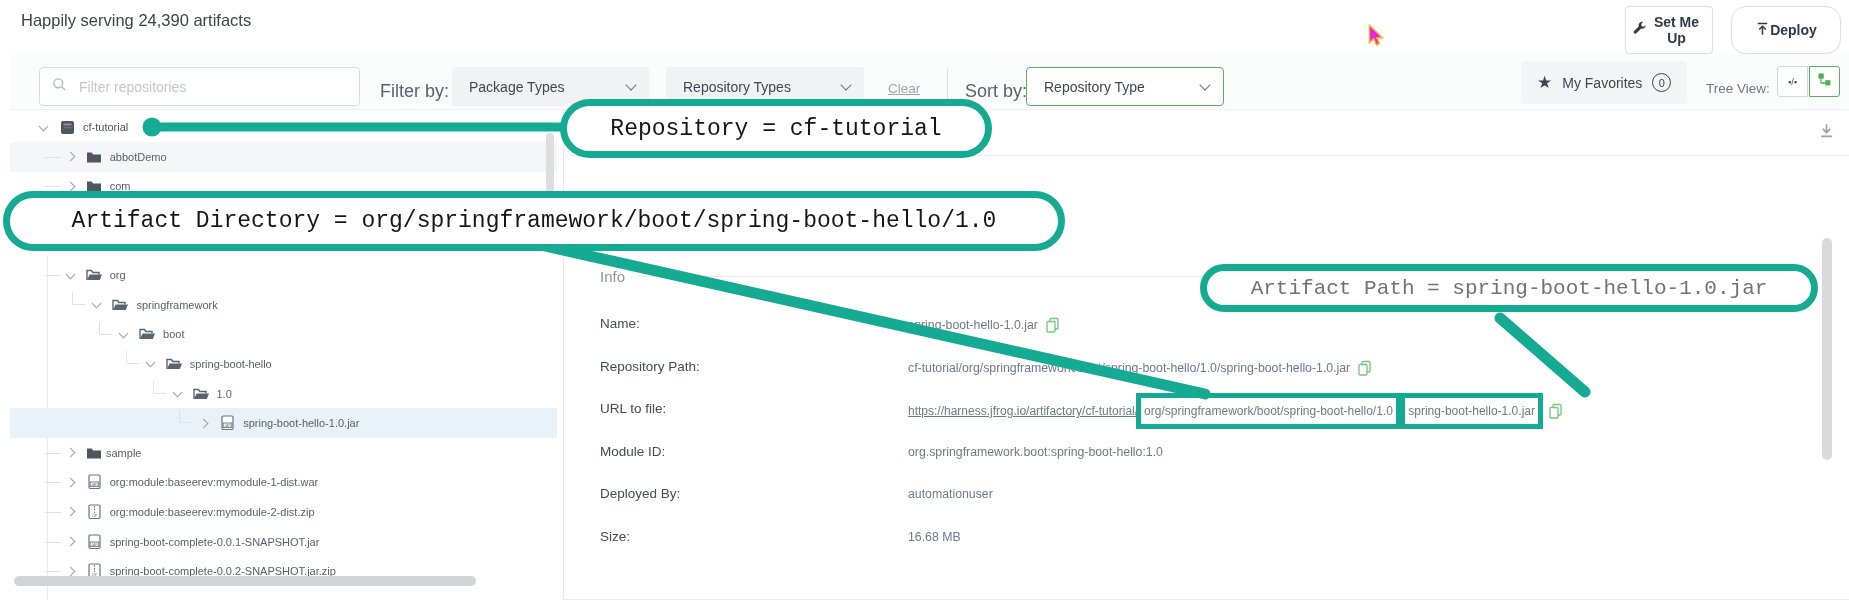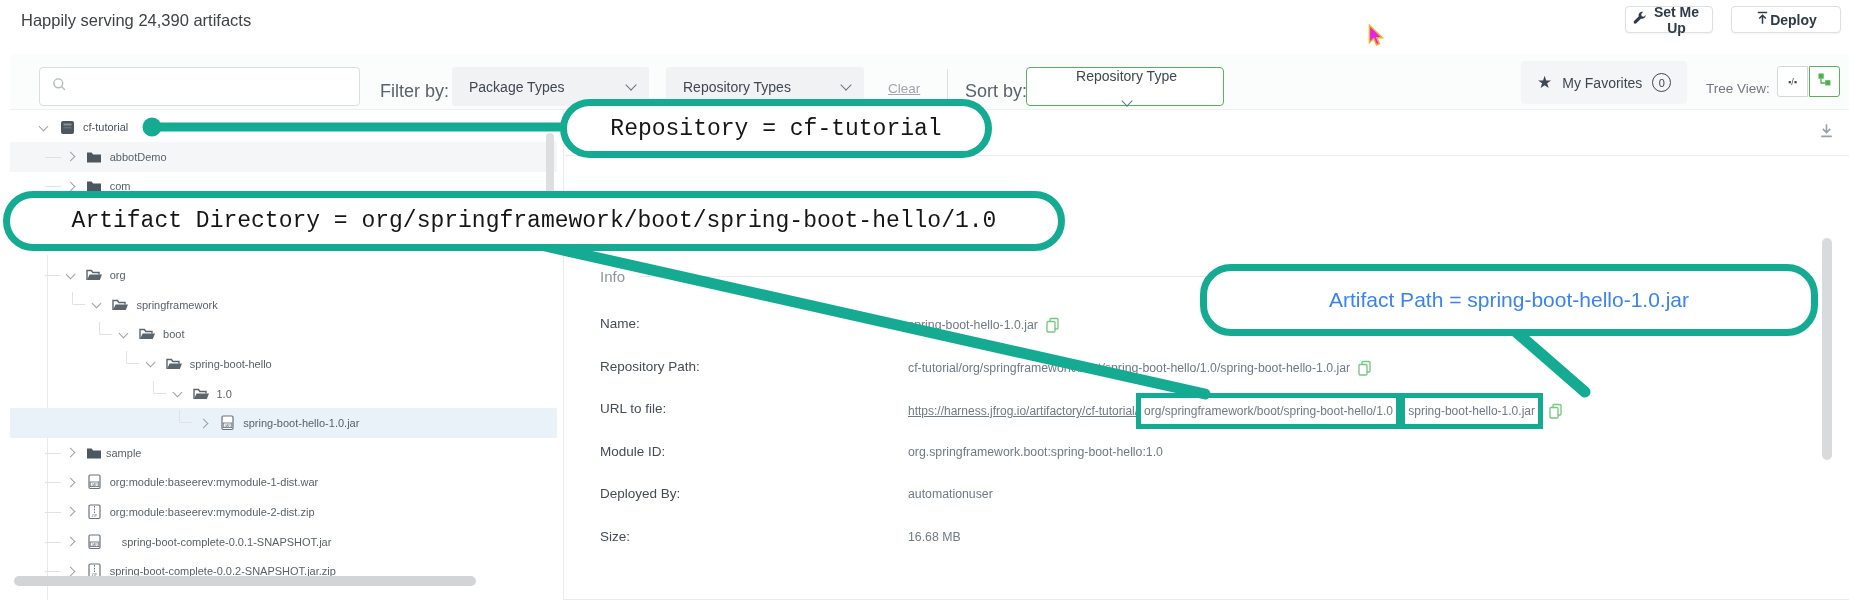--- a/index.html
+++ b/index.html
@@ -3,38 +3,38 @@
 <meta charset="utf-8">
 <style>
   :root{ --teal:#15ab93; --green:#56b25c; --copygreen:#74c77c; --bdr:#e9ebee; --txt:#3f4651; --muted:#6e7a87; }
   *{box-sizing:border-box;}
   html,body{margin:0;padding:0;}
   body{width:1849px;height:613px;overflow:hidden;background:#fff;font-family:"Liberation Sans",sans-serif;position:relative;}
   .abs{position:absolute;}
 
   
   .serving{left:21px;top:11px;font-size:16.5px;color:#3f4346;}
-  .topbtn{top:6px;height:27px;background:#fff;border:1px solid #dcdfe3;border-radius:4px;box-shadow:0 1px 2px rgba(0,0,0,.05);display:flex;align-items:center;justify-content:center;font-size:14px;font-weight:700;color:#2f3b48;cursor:pointer;}
+  .topbtn{top:6px;height:48px;background:#fff;border:1px solid #dcdfe3;border-radius:4px;box-shadow:0 1px 2px rgba(0,0,0,.05);display:flex;align-items:center;justify-content:center;font-size:14px;font-weight:700;color:#2f3b48;cursor:pointer;}
   .setmeup{left:1625px;width:88px;}
-  .deploy{left:1731px;width:110px;}
+  .deploy{left:1731px;width:110px;border-radius:15px;}
   .topbtn svg{flex:0 0 auto;}
 
   
   .panel{left:10px;top:54px;width:1839px;height:546px;border:1px solid var(--bdr);border-right:none;background:#fff;}
 
   
   .filterbar{left:10px;top:54px;width:1839px;height:56px;background:#fbfcfc;border-bottom:1px solid #eef0f2;}
   .searchbox{left:39px;top:67px;width:321px;height:39px;background:#fff;border:1px solid #d9dde1;border-radius:4px;display:flex;align-items:center;padding:0 12px;gap:10px;}
   .searchbox input{border:none;outline:none;background:transparent;font-size:14px;color:#555;width:100%;font-family:"Liberation Sans",sans-serif;}
   .searchbox input::placeholder{color:#c3c8cd;}
   .flabel{font-size:18px;color:#5a626b;top:81px;}
   .dd{top:67px;height:39px;background:#f1f2f4;border-radius:3px;display:flex;align-items:center;justify-content:space-between;padding:0 14px 0 17px;font-size:14px;color:#3f4751;cursor:pointer;}
   .dd-pkg{left:452px;width:197px;gap:26px;}
   .dd-rep{left:666px;width:198px;}
-  .dd-sort{left:1026px;width:198px;background:#fff;border:1.5px solid var(--green);border-radius:4px;flex-direction:column;}
+  .dd-sort{left:1026px;width:198px;background:#fff;border:1.5px solid var(--green);border-radius:4px;}
   .chev-dn{width:8px;height:8px;border-right:1.5px solid #6b7480;border-bottom:1.5px solid #6b7480;transform:rotate(45deg);margin-top:-4px;}
   .clearlink{left:888px;top:81px;font-size:13.5px;color:#a0a6ac;text-decoration:underline;cursor:pointer;}
   .vdiv{left:947px;top:69px;width:1px;height:36px;background:#dcdfe2;}
   .favgroup{left:1521px;top:61px;height:43px;padding:0 16px;background:#f4f5f6;border-radius:4px;display:flex;align-items:center;gap:10px;cursor:pointer;}
   .favstar{font-size:17px;color:#3d4752;line-height:1;}
   .favlabel{font-size:14px;color:#3d4752;font-weight:400;}
   .favbadge{width:19px;height:19px;border:1.5px solid #3d4752;border-radius:50%;font-size:11px;color:#3d4752;display:flex;align-items:center;justify-content:center;}
   .tvlabel{left:1706px;top:81px;font-size:13.5px;color:#6f7780;}
   .tglbtn{top:66px;width:31px;height:31px;background:#fff;display:flex;align-items:center;justify-content:center;cursor:pointer;}
   .tgl-flat{left:1777px;border:1px solid #d3d7da;border-radius:3px 0 0 3px;font-size:9px;color:#3f4854;letter-spacing:0;}
@@ -68,21 +68,21 @@
   .urlval a{color:#6e7a87;text-decoration:underline;font-size:12px;}
   .url-box{display:inline-block;border:5px solid var(--teal);padding:7px 3px;margin:-9px -2px;line-height:12px;position:relative;background:transparent;}
   .copyic{display:inline-flex;cursor:pointer;}
   .rvscroll{left:1822px;top:238px;width:10px;height:222px;background:#d8dadb;border-radius:5px;cursor:pointer;}
 
   
   .oval{position:absolute;background:#fff;border:7px solid var(--teal);display:flex;align-items:center;justify-content:center;z-index:30;}
   .oval.mono{font-family:"Liberation Mono","DejaVu Sans Mono",monospace;font-size:23px;color:#161616;white-space:nowrap;}
   .oval1{left:560px;top:99px;width:432px;height:59px;border-radius:30px;}
   .oval2{left:3px;top:191px;width:1062px;height:60px;border-radius:30px;}
-  .oval3{left:1200px;top:264px;width:618px;height:72px;border-radius:31px;font-size:21px;color:#3b82f6;white-space:nowrap;}
+  .oval3{left:1200px;top:264px;width:618px;height:48px;border-radius:31px;font-size:21px;color:#737373;white-space:nowrap;font-family:Liberation Mono, monospace;}
   .connectors{left:0;top:0;width:1849px;height:613px;z-index:25;pointer-events:none;}
   .cursor{left:1365px;top:24px;z-index:40;pointer-events:none;}
 </style>
 </head>
 <body>
 
 <div class="abs serving">Happily serving 24,390 artifacts</div>
 <button class="abs topbtn setmeup">
   <span><svg width="15" height="15" viewBox="0 0 16 16">
         <path d="M14.6 4.2a4 4 0 0 1-5.1 4L4.6 13.1a1.7 1.7 0 0 1-2.4-2.4L7.1 5.8a4 4 0 0 1 4.9-4.9L9.8 3.1l.5 2.4 2.4.5 2.1-2.1z" fill="#2f3b48"></path>
@@ -97,20 +97,21 @@
 </button>
 
 <div class="abs panel"></div>
 
 <div class="abs filterbar"></div>
 <div class="abs searchbox">
   <span><svg width="15" height="15" viewBox="0 0 16 16" fill="none" stroke="#b6bcc2" stroke-width="1.5">
         <circle cx="6.7" cy="6.7" r="4.7"></circle>
         <path d="m10.3 10.3 3.6 3.6"></path>
       </svg></span>
+  <input placeholder="Filter repositories" style="">
 </div>
 <div class="abs flabel" style="left:380px">Filter by:</div>
 <div class="abs dd dd-pkg">
   <span>Package Types</span>
   <span class="chev-dn"></span>
 </div>
 <div class="abs dd dd-rep">
   <span>Repository Types</span>
   <span class="chev-dn"></span>
 </div>
@@ -276,21 +277,21 @@
       <div class="tree-row" style="top: 416.8px;">
         <span class="hline" style="left: 34.7px; width: 16px;"></span>
         <span class="chev closed" style="left: 56.7px;"></span>
         <span class="ticon" style="left: 75.7px;">
           <svg width="15" height="16" viewBox="0 0 15 16">
             <rect x="2" y="1" width="11" height="13.5" rx="1.2" fill="#fff" stroke="#6a737c" stroke-width="1.2"></rect>
             <rect x="3.2" y="8" width="8.6" height="4.6" fill="none" stroke="#6a737c" stroke-width="0.9"></rect>
             <text x="7.5" y="11.7" font-size="3.6" text-anchor="middle" fill="#6a737c" font-family="Liberation Sans,sans-serif">JAR</text>
           </svg>
         </span>
-        <span class="tlabel" style="left: 99.7px; margin-left: 12px;">spring-boot-complete-0.0.1-SNAPSHOT.jar</span>
+        <span class="tlabel" style="left: 99.7px;">spring-boot-complete-0.0.1-SNAPSHOT.jar</span>
       </div>
       <div class="tree-row" style="top: 446.4px;">
         <span class="hline" style="left: 34.7px; width: 16px;"></span>
         <span class="chev closed" style="left: 56.7px;"></span>
         <span class="ticon" style="left: 75.7px;">
           <svg width="15" height="16" viewBox="0 0 15 16">
             <rect x="2" y="1" width="11" height="13.5" rx="1.2" fill="#fff" stroke="#6a737c" stroke-width="1.2"></rect>
             <path d="M7.5 2v7" stroke="#6a737c" stroke-width="1" stroke-dasharray="1.6 1.2"></path>
             <text x="7.5" y="13" font-size="3.4" text-anchor="middle" fill="#6a737c" font-family="Liberation Sans,sans-serif">ZIP</text>
           </svg>

